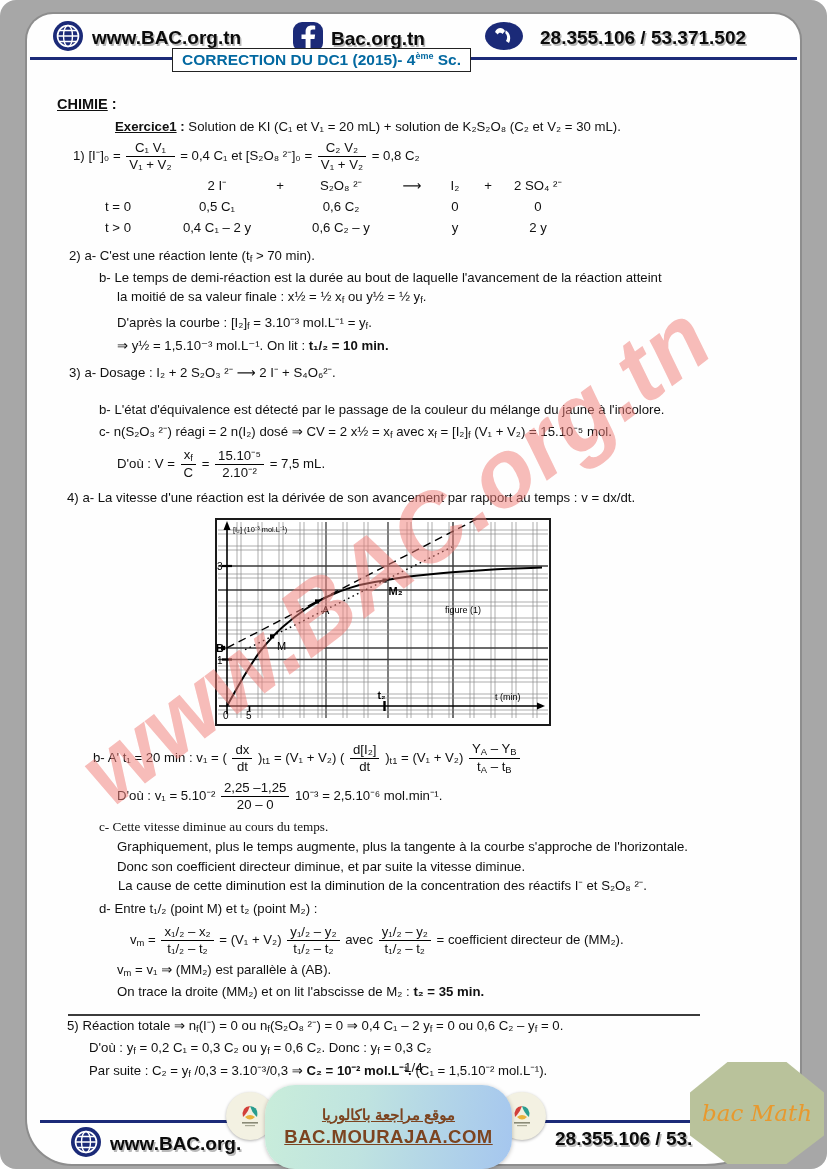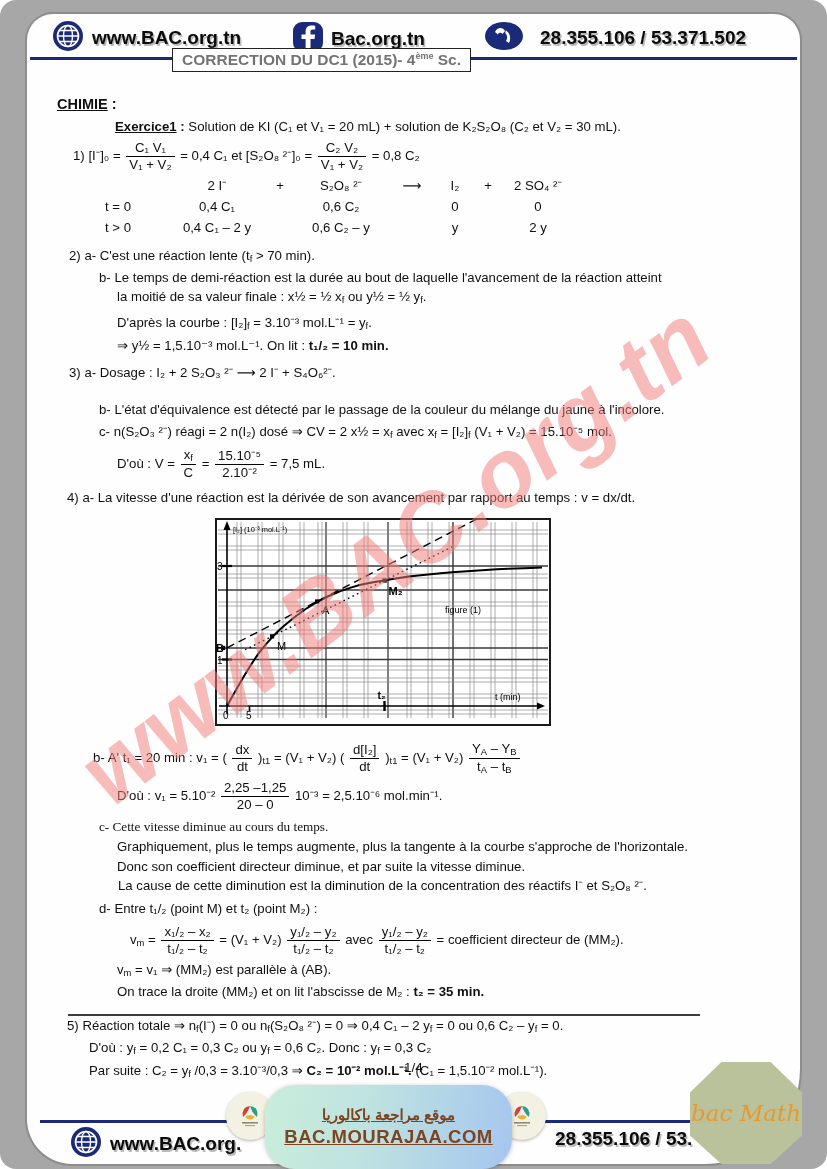--- a/index.html
+++ b/index.html
@@ -7,21 +7,21 @@
   #scan{position:relative;width:827px;height:1169px;background:#a7a7a7;border-radius:16px;overflow:hidden;}
   #page{position:absolute;left:27px;top:14px;right:27px;bottom:5px;background:#fefefe;
         border-radius:26px 26px 95px 45px;box-shadow:0 0 0 2px #8d8d8d;}
   
   .bar-item{position:absolute;display:flex;align-items:center;gap:8px;}
   .bar-text{font-weight:bold;font-size:19px;color:#0b0b0b;text-shadow:1.5px 1.5px 0 #b9b9b9;white-space:nowrap;}
   .navy-line{position:absolute;background:#1b2a78;height:3px;}
   .icon-navy{display:inline-block;}
   
   #title-box{position:absolute;left:172px;top:48px;border:1.7px solid #222;padding:2px 9px;
-             font-weight:bold;font-size:15.5px;color:#737373;background:#fff;}
+             font-weight:bold;font-size:15.5px;color:#0369a1;background:#fff;}
   #title-box sup{font-size:9px;}
   
   #doc{position:absolute;left:57px;top:94px;width:715px;color:#101010;font-size:13.2px;line-height:1.42;}
   .tline{white-space:nowrap;}
   .tline .bold{font-weight:bold;}
   .tline .ulb{font-weight:bold;text-decoration:underline;}
   .heading{font-size:14.5px;}
   sub{font-size:71%;vertical-align:-16%;}
   .frac{display:inline-block;vertical-align:middle;text-align:center;line-height:1.05;margin:0 2px;}
   .frac .num{display:block;border-bottom:1.2px solid #000;padding:0 3px 1px;}
@@ -41,21 +41,21 @@
              color:rgba(239,126,120,0.52);white-space:nowrap;z-index:25;pointer-events:none;}
   
   #mourajaa-badge{position:absolute;left:265px;top:1085px;width:247px;height:84px;z-index:40;
      background:linear-gradient(100deg,#c9edda 0%,#bfe3e0 40%,#a5c6ef 100%);
      border-radius:30px;display:flex;flex-direction:column;align-items:center;justify-content:center;gap:2px;
      box-shadow:0 1px 4px rgba(0,0,0,0.25);}
   #badge-ar{color:#7c4420;font-weight:bold;font-size:15px;text-decoration:underline;}
   #badge-url{color:#7c4420;font-weight:bold;font-size:18.5px;text-decoration:underline;letter-spacing:0.5px;}
   .mini-logo{position:absolute;width:48px;height:48px;border-radius:50%;background:#f3f1e2;z-index:39;
      box-shadow:0 1px 3px rgba(0,0,0,0.3);display:flex;align-items:center;justify-content:center;}
-  #bacmath-logo{position:absolute;left:690px;top:1062px;width:112px;height:102px;z-index:41;
+  #bacmath-logo{position:absolute;left:690px;top:1062px;width:134px;height:102px;z-index:41;
      background:#b9c29b;clip-path:polygon(28% 0,72% 0,100% 30%,100% 72%,72% 100%,28% 100%,0 72%,0 30%);
      display:flex;align-items:center;justify-content:center;}
   #bacmath-logo span{font-family:"DejaVu Serif",serif;font-style:italic;color:#e8992e;font-size:23px;}
 </style>
 </head>
 <body>
 
 <div id="scan">
   <div id="page"></div>
 
@@ -105,21 +105,21 @@
           <span class="rcell" style="width: 100px;">2 I⁻</span>
           <span class="rcell" style="width: 26px;">+</span>
           <span class="rcell" style="width: 96px;">S₂O₈ ²⁻</span>
           <span class="rcell" style="width: 46px;">⟶</span>
           <span class="rcell" style="width: 40px;">I₂</span>
           <span class="rcell" style="width: 26px;">+</span>
           <span class="rcell" style="width: 74px;">2 SO₄ ²⁻</span>
         </div>
         <div class="rrow">
           <span class="rcell" style="width: 62px;">t = 0</span>
-          <span class="rcell" style="width: 100px;">0,4 C₁</span>
+          <span class="rcell" style="width: 100px;">0,5 C₁</span>
           <span class="rcell" style="width: 26px;"></span>
           <span class="rcell" style="width: 96px;">0,6 C₂</span>
           <span class="rcell" style="width: 46px;"></span>
           <span class="rcell" style="width: 40px;">0</span>
           <span class="rcell" style="width: 26px;"></span>
           <span class="rcell" style="width: 74px;">0</span>
         </div>
         <div class="rrow">
           <span class="rcell" style="width: 62px;">t &gt; 0</span>
           <span class="rcell" style="width: 100px;">0,4 C₁ – 2 y</span>

